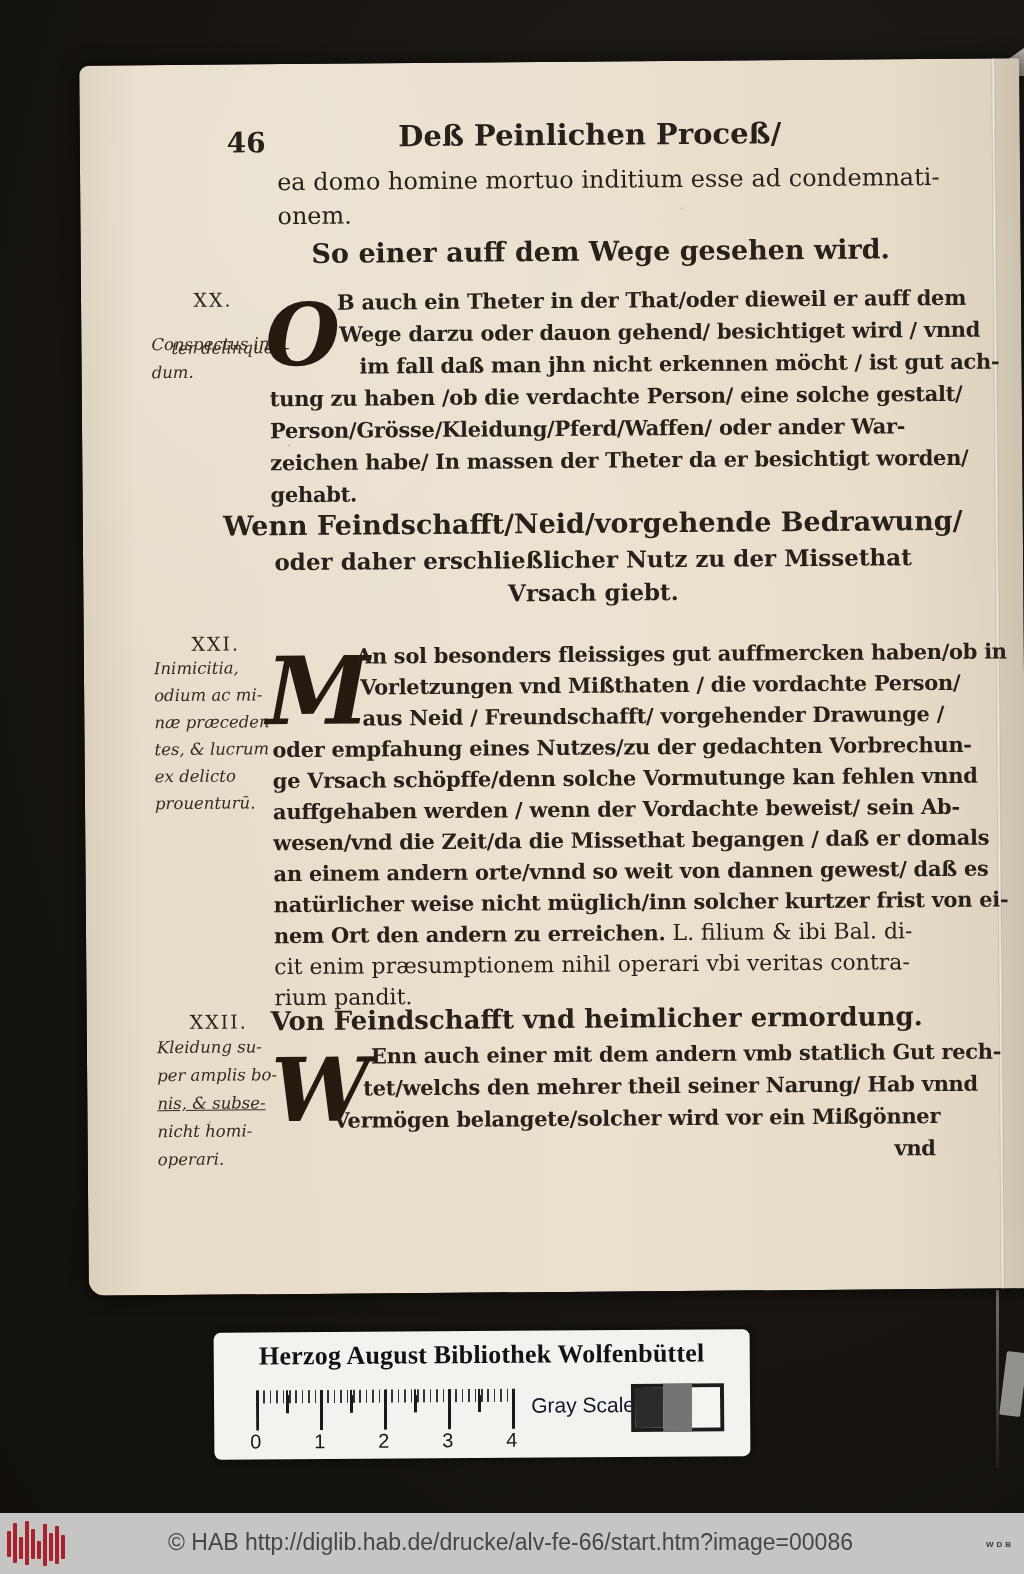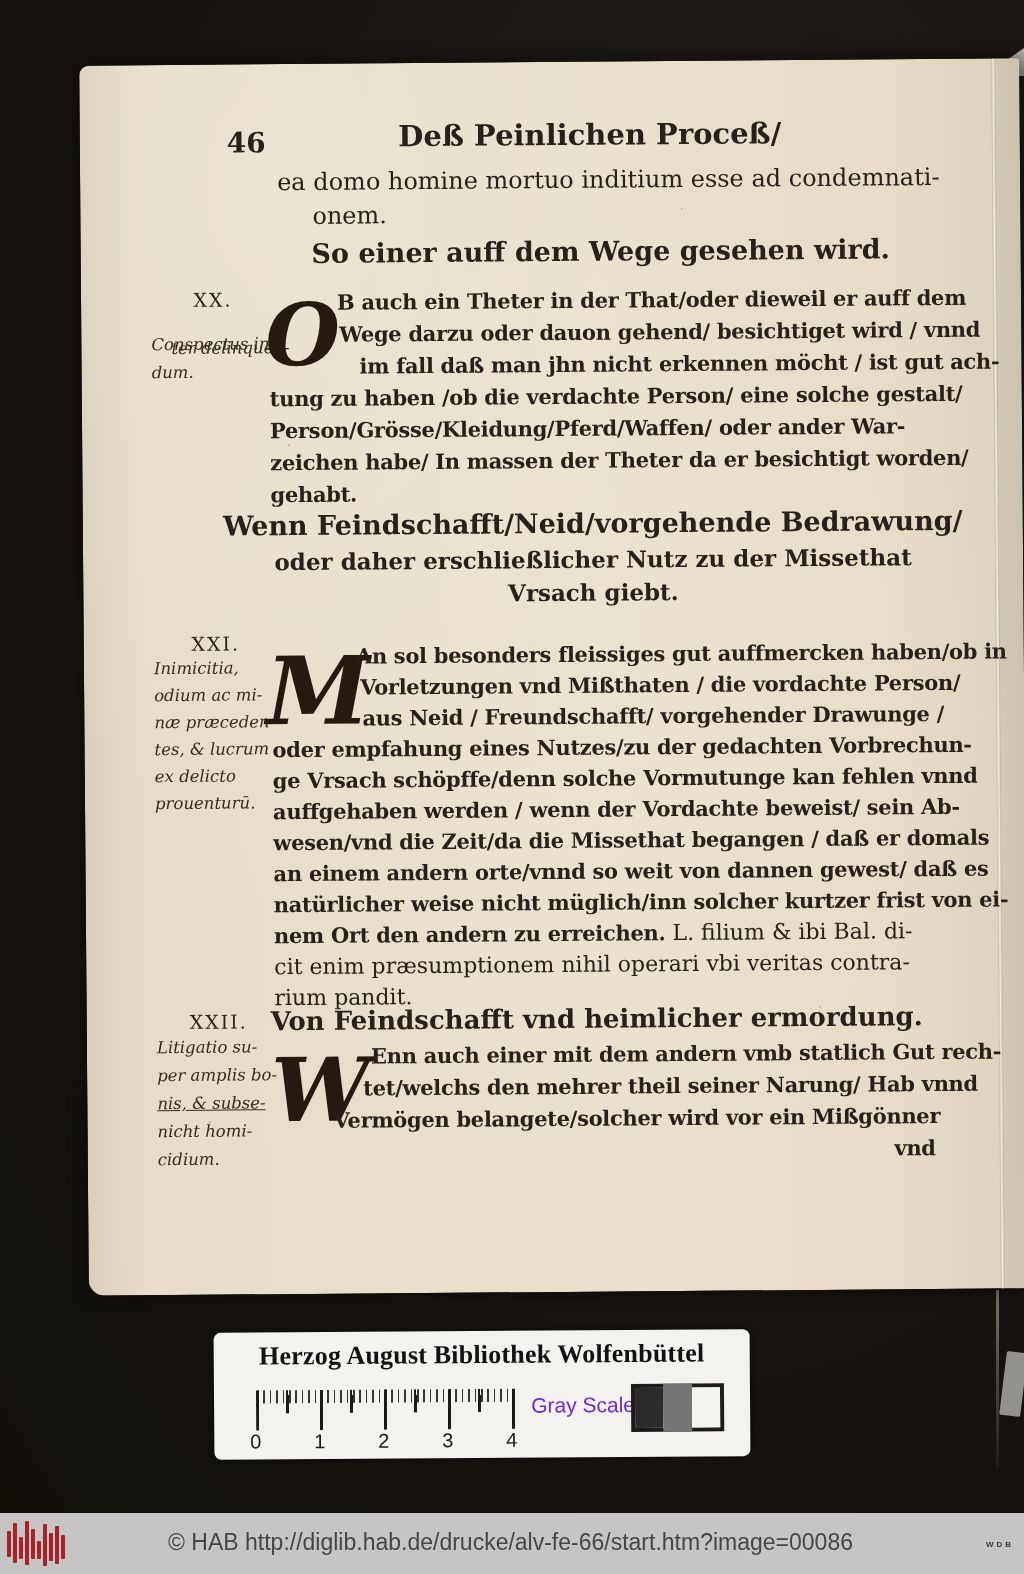--- a/index.html
+++ b/index.html
@@ -68,21 +68,21 @@
     background-image:
       repeating-linear-gradient(to right,#1a1a1a 0 3px,transparent 3px 64px),
       repeating-linear-gradient(to right,transparent 0 30px,#1a1a1a 30px 32.5px,transparent 32.5px 64px),
       repeating-linear-gradient(to right,rgba(20,20,20,.85) 0 1.6px,transparent 1.6px 6.4px);
     background-size:259px 40px,259px 23px,253px 13px;
     background-repeat:no-repeat,no-repeat,no-repeat;
     background-position:0 0,0 0,1px 0;}
   .ruler-num{position:absolute;top:98px;font-family:"Liberation Sans", sans-serif;
     font-size:20px;color:#161616;}
   .grayscale-text{position:absolute;left:317px;top:63px;font-family:"Liberation Sans", sans-serif;
-    font-size:21px;color:#6d28d9;}
+    font-size:21px;color:#0f172a;}
   .gs-patch{position:absolute;left:417px;top:54px;width:93px;height:48px;
     border:4px solid #1c1c1c;box-sizing:border-box;background:#f4f4f1;display:flex;}
   .gs-cell{flex:1;}
   .gs-dark{background:#2c2b29;}
   .gs-mid{background:#757472;margin:-4px 0;}
   .gs-light{background:#f4f4f1;}
 
   
   .footer{position:absolute;left:0;top:1513px;width:1024px;height:79px;background:#c6c5c3;z-index:4;}
   .logo-bars{position:absolute;left:7px;top:8px;height:50px;display:flex;gap:2px;align-items:flex-start;}
@@ -110,21 +110,21 @@
   <div class="side-patch"></div>
 
   <div class="paper">
     <div class="crease"></div>
     <div class="nextpage"></div>
 
     <div class="abs pageno" style="left:147px;top:62px;">46</div>
     <div class="abs runhead ctr" style="left:240px;top:56px;width:540px;">Deß Peinlichen Proceß/</div>
 
     <div class="abs latin lat" style="left:197px;top:104px;">ea domo homine mortuo inditium esse ad condemnati-</div>
-    <div class="abs latin lat" style="left:197px;top:138px;margin-left:35px;">onem.</div>
+    <div class="abs latin lat" style="left:197px;top:138px;">onem.</div>
 
     <div class="abs h1 ctr" style="left:180px;top:174px;width:680px;">So einer auff dem Wege gesehen wird.</div>
 
     <div class="abs margin-note" style="left:70px;top:224px;height:160px;">
       <div class="mnum">XX.</div>
       <div class="mital" style="top:26px;margin-top:20px;">Conspectus in-</div>
       <div class="mital" style="top:50px;margin-left:20px;">ter delinquen-</div>
       <div class="mital" style="top:74px;">dum.</div>
     </div>
 
@@ -166,25 +166,25 @@
       <div class="pline fr" style="left:0;top:248px;">natürlicher weise nicht müglich/inn solcher kurtzer frist von ei-</div>
       <div class="pline" style="left:0;top:279px;"><span class="fr">nem Ort den andern zu erreichen. </span><span class="lat" style="font-size:22px;">L. filium &amp; ibi Bal. di-</span></div>
       <div class="pline lat" style="left:0;top:310px;font-size:22px;">cit enim præsumptionem nihil operari vbi veritas contra-</div>
       <div class="pline lat" style="left:0;top:341px;font-size:22px;">rium pandit.</div>
     </div>
 
     <div class="abs h3 ctr" style="left:140px;top:942px;width:740px;">Von Feindschafft vnd heimlicher ermordung.</div>
 
     <div class="abs margin-note" style="left:70px;top:946px;height:180px;">
       <div class="mnum">XXII.</div>
-      <div class="mital" style="top:27px;">Litigatio su-</div>
+      <div class="mital" style="top:27px;">Kleidung su-</div>
       <div class="mital" style="top:55px;">per amplis bo-</div>
       <div class="mital" style="top:83px;text-decoration:underline;">nis, &amp; subse-</div>
       <div class="mital" style="top:111px;">nicht homi-</div>
-      <div class="mital" style="top:139px;">cidium.</div>
+      <div class="mital" style="top:139px;">operari.</div>
     </div>
 
     <div class="abs para" style="left:188px;top:980px;width:668px;height:135px;">
       <div class="dropcap" style="left:-4px;top:2px;font-size:88px;">W</div>
       <div class="pline fr" style="left:96px;top:0;">Enn auch einer mit dem andern vmb statlich Gut rech-</div>
       <div class="pline fr" style="left:88px;top:32px;">tet/welchs den mehrer theil seiner Narung/ Hab vnnd</div>
       <div class="pline fr" style="left:58px;top:64px;">Vermögen belangete/solcher wird vor ein Mißgönner</div>
       <div class="pline fr" style="right:8px;top:96px;">vnd</div>
     </div>
   </div>

